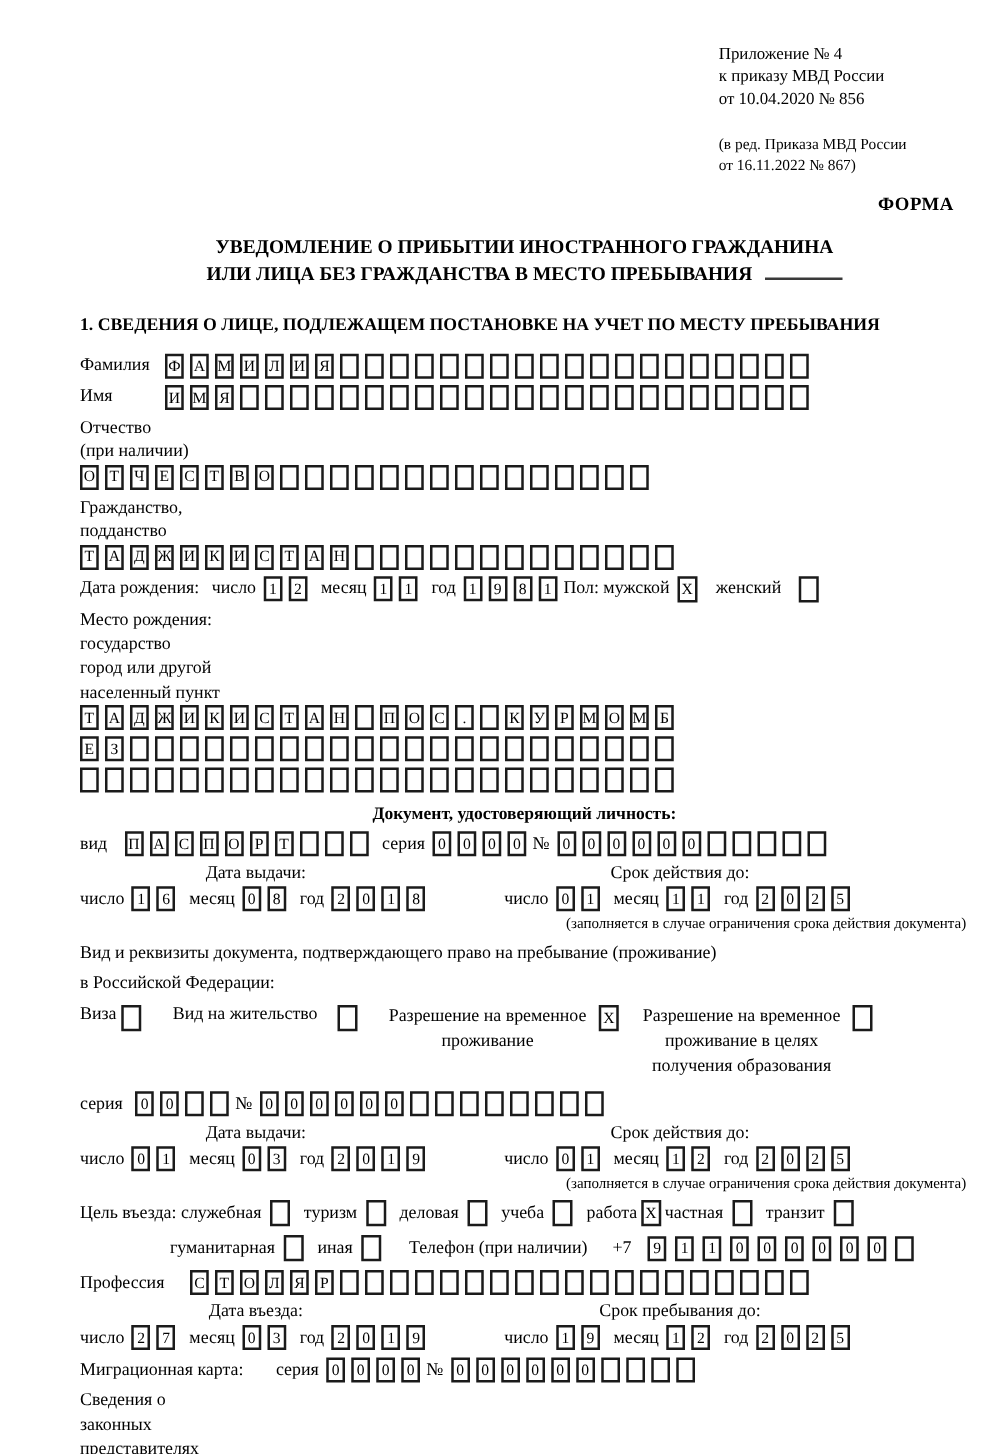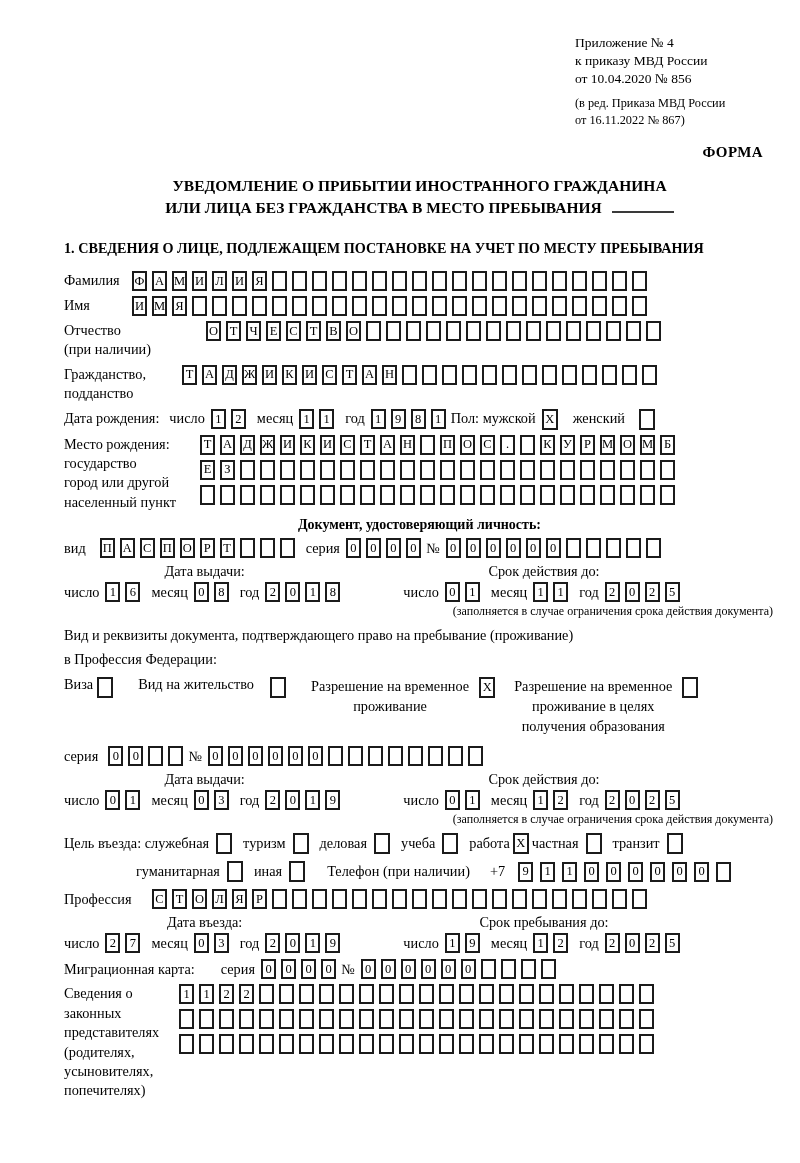--- a/index.html
+++ b/index.html
@@ -3,31 +3,31 @@
 <meta charset="utf-8">
 <style>
   * { margin:0; padding:0; box-sizing:border-box; }
   html,body { background:#fff; }
   body { width:800px; font-family:"Liberation Serif","DejaVu Serif",serif; color:#000; }
   .page { width:800px; min-height:1163px; background:#fff; padding:34px 25px 20px 64px; }
 
   .header { display:flex; justify-content:flex-end; }
   .header-block { width:200px; font-size:13.5px; line-height:1.32; }
   .header-sub { font-size:12.3px; }
-  .mt3 { margin-top:8px; }
+  .mt3 { margin-top:20px; }
 
   .forma { text-align:right; font-weight:bold; font-size:15px; margin:16px 12px 0 0; letter-spacing:.4px; }
 
   .title { text-align:center; font-weight:bold; font-size:15.5px; margin-top:14px; line-height:1.45; }
   .blank-line { display:inline-block; width:62px; border-bottom:2px solid #3a3a3a; margin-left:10px; vertical-align:baseline; }
 
   .section-heading { font-weight:bold; font-size:14.2px; margin-top:20px; margin-bottom:14px; white-space:nowrap; }
 
   .frow { display:flex; align-items:center; margin-bottom:5px; font-size:14.3px; line-height:1.36; white-space:nowrap; }
-  .frow.top { align-items:flex-start; }
+  .frow.top { align-items:flex-start;flex-direction:column; }
   .flabel { flex:none; }
   .w68 { width:68px; } .w142 { width:142px; } .w118 { width:118px; }
   .w140 { width:136px; } .w112 { width:115px; }
 
   .cells { display:inline-flex; flex:none; }
   .cell { flex:none; display:inline-flex; align-items:center; justify-content:center;
           width:15px; height:20px; border:2px solid #1b1b1b; margin-right:5px;
           font-size:12.5px; line-height:1; background:#fff; }
   .cb { width:16px; height:21px; }
 
@@ -408,21 +408,21 @@
             <span class="cell">0</span>
             <span class="cell">2</span>
             <span class="cell">5</span>
           </span>
       </div>
     </div>
   </div>
   <div class="limited-note">(заполняется в случае ограничения срока действия документа)</div>
 
   <div class="plain-line">Вид и реквизиты документа, подтверждающего право на пребывание (проживание)</div>
-  <div class="plain-line">в Профессия Федерации:</div>
+  <div class="plain-line">в Российской Федерации:</div>
 
   <div class="opts">
     <div class="opt">
       <span>Виза</span>
       <span class="cell cb" style="margin-left:4px;"></span>
     </div>
     <div class="opt gap20">
       <span>Вид на жительство</span>
       <span class="cell cb" style="margin-left:16px;"></span>
     </div>

